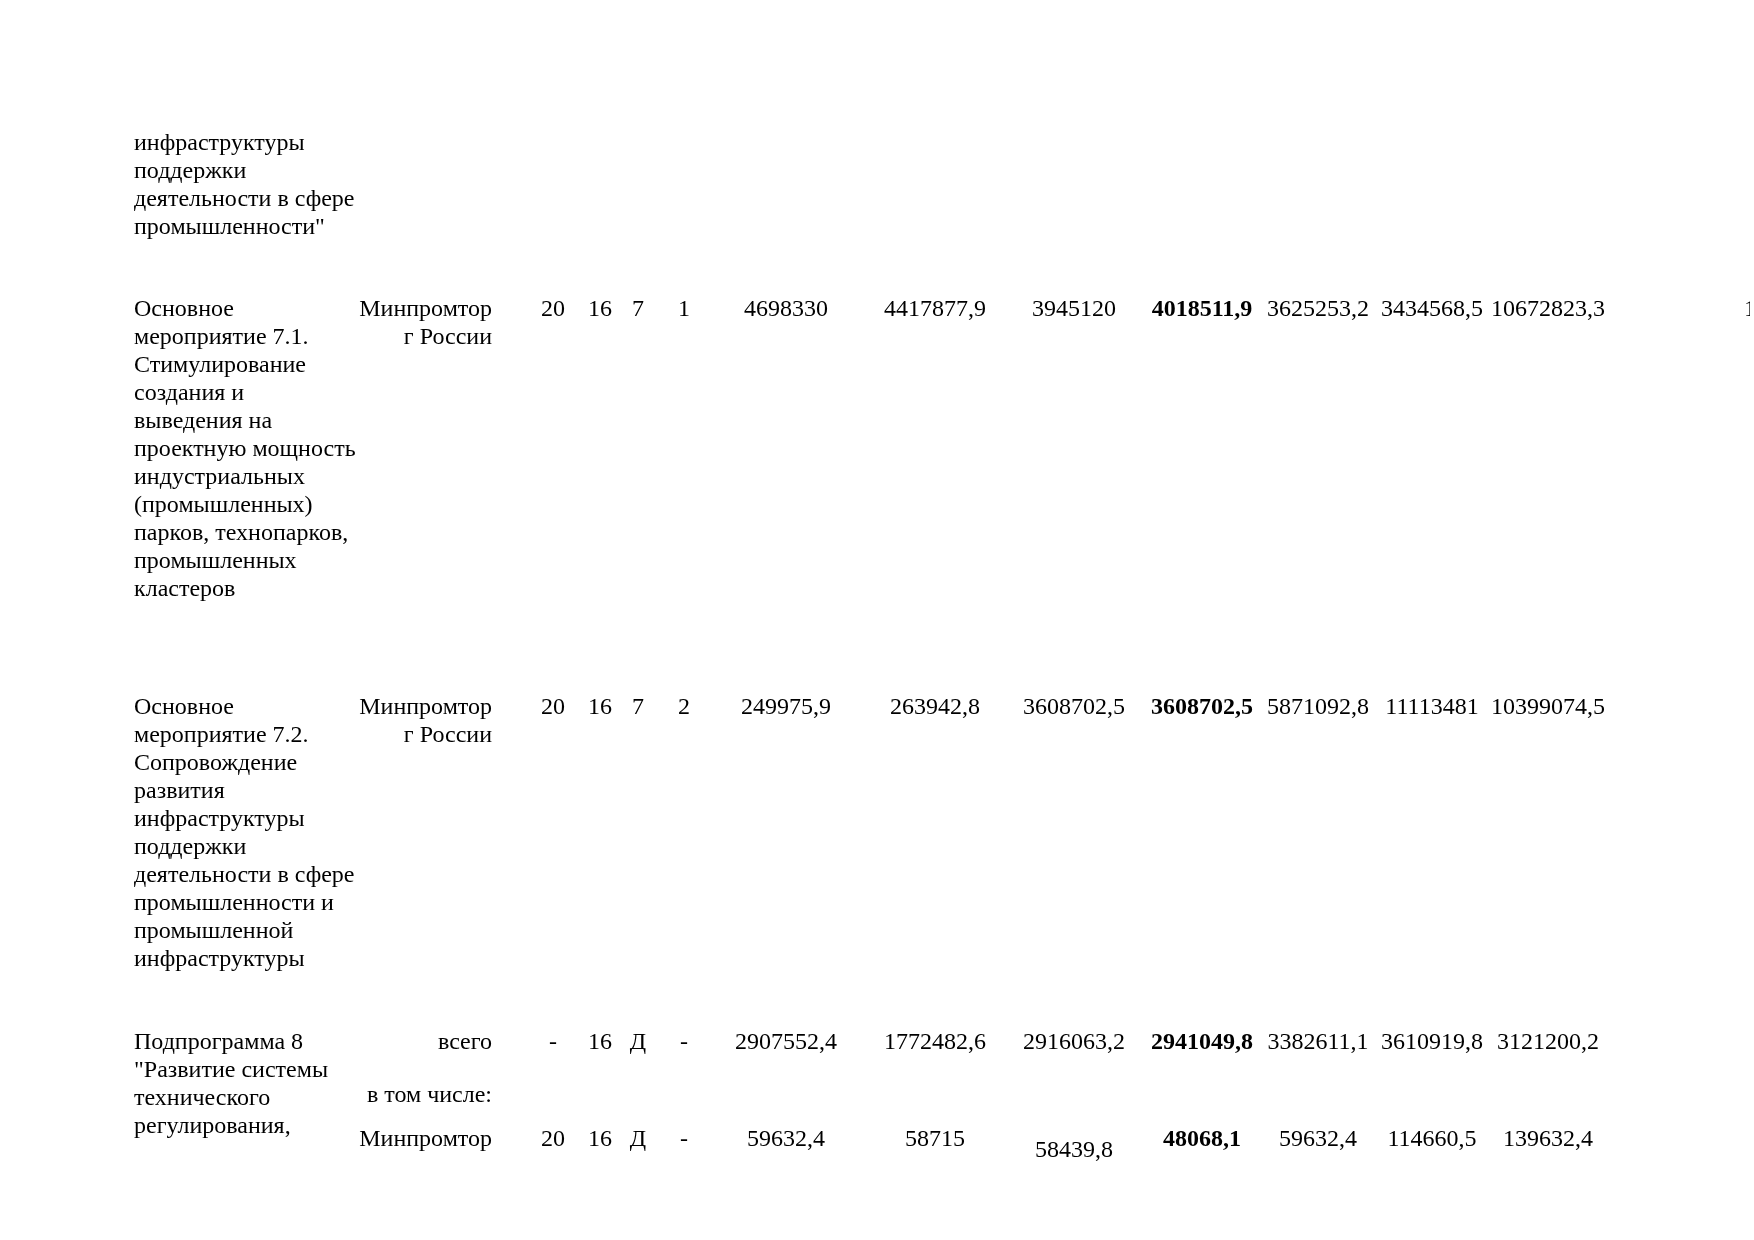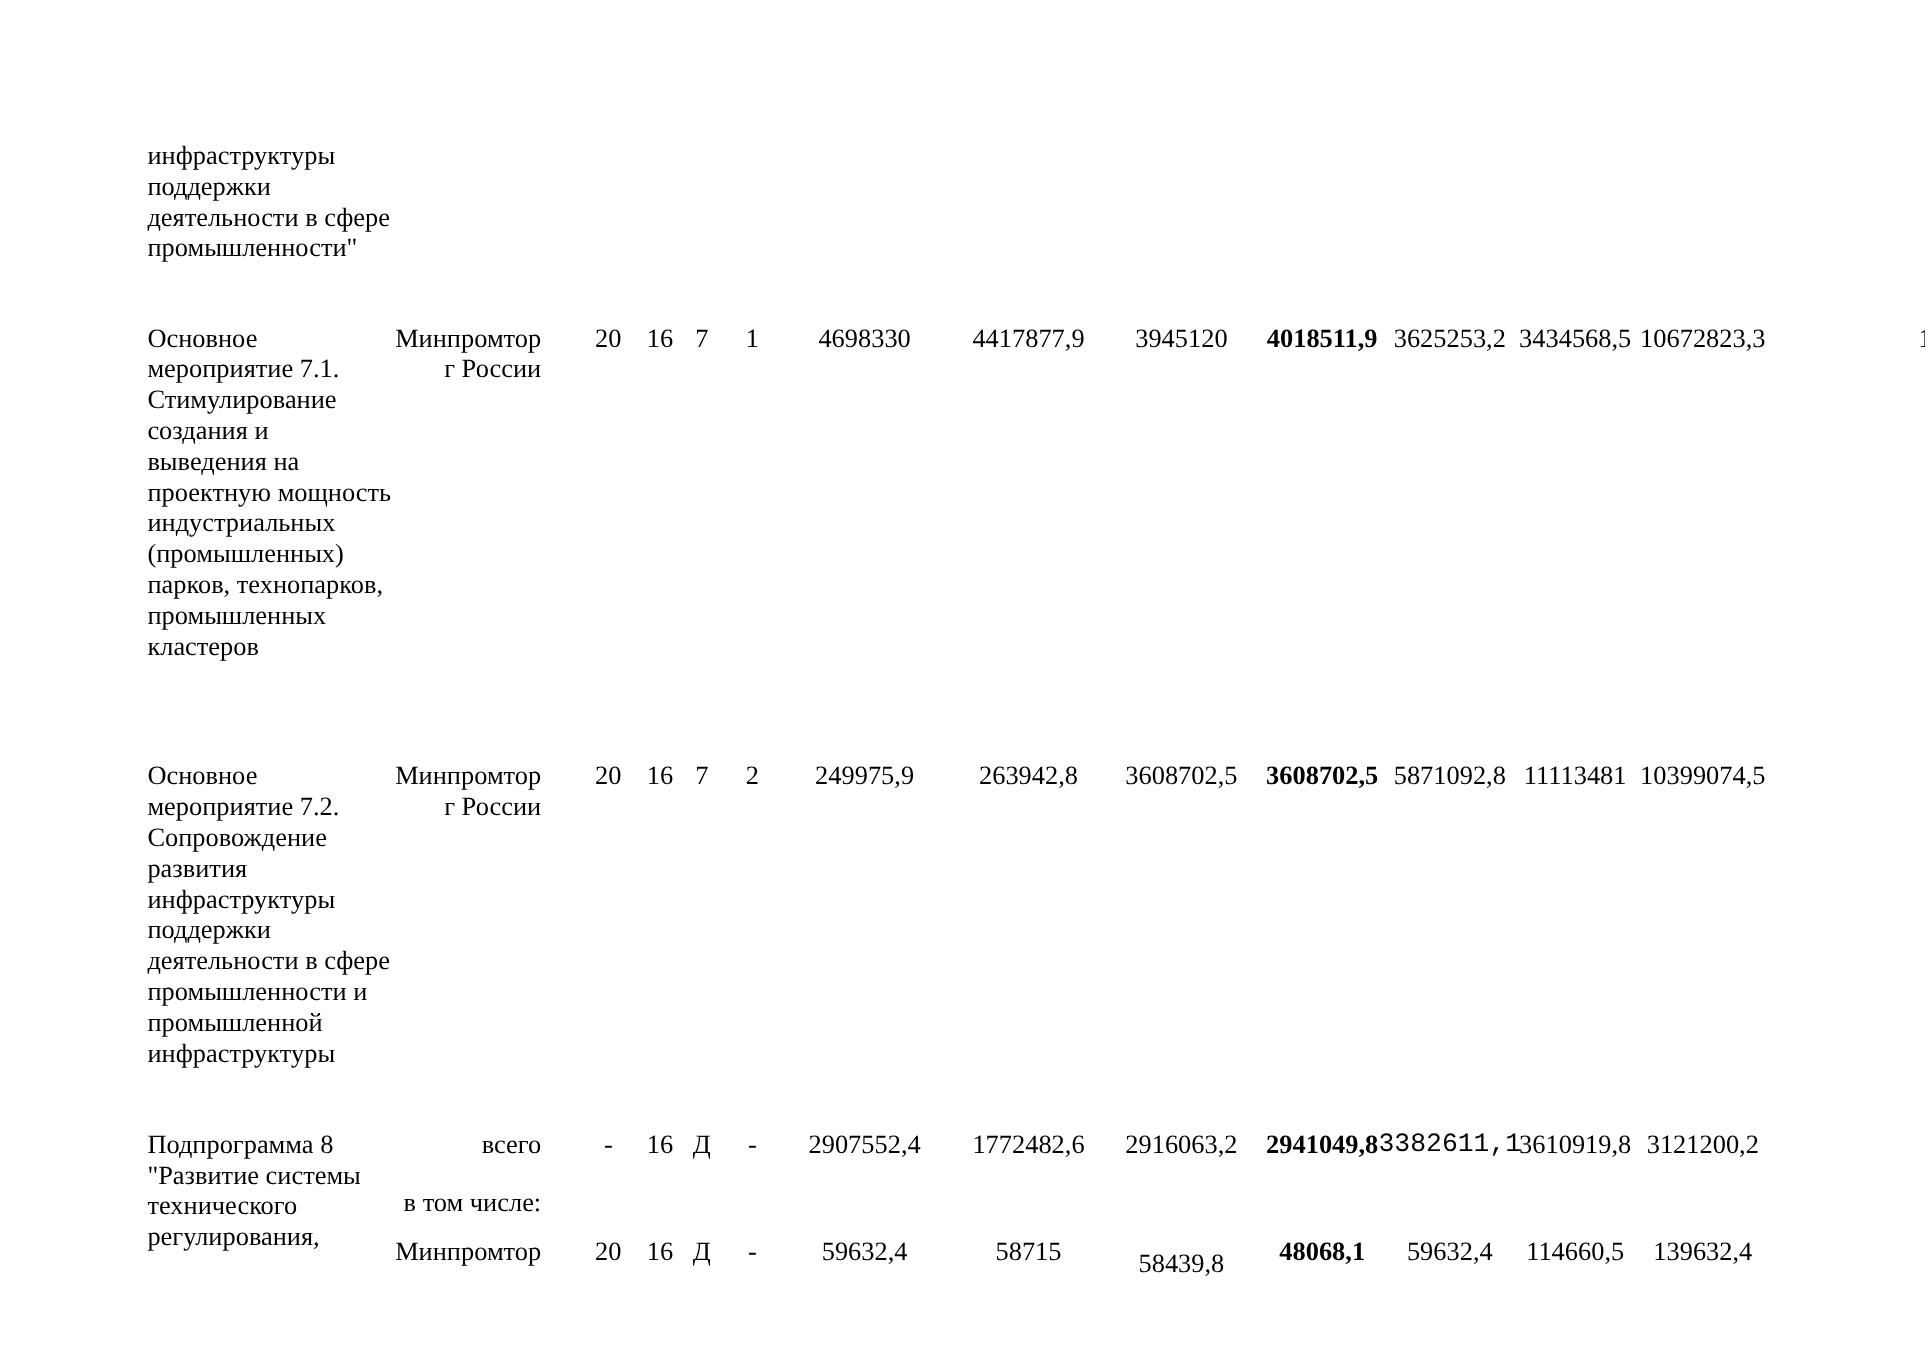--- a/index.html
+++ b/index.html
@@ -82,21 +82,21 @@
 
     <div class="c exec" style="top:0;">всего</div>
     <div class="c k k0" style="top:0;">-</div>
     <div class="c k k1" style="top:0;">16</div>
     <div class="c k k2" style="top:0;">Д</div>
     <div class="c k k3" style="top:0;">-</div>
     <div class="c v v0" style="top:0;">2907552,4</div>
     <div class="c v v1" style="top:0;">1772482,6</div>
     <div class="c v v2" style="top:0;">2916063,2</div>
     <div class="c v v3" style="top:0;">2941049,8</div>
-    <div class="c v v4" style="top:0;font-family:Liberation Mono, monospace;">3382611,1</div>
+    <div class="c v v4" style="top:0;">3382611,1</div>
     <div class="c v v5" style="top:0;">3610919,8</div>
     <div class="c v v6" style="top:0;">3121200,2</div>
 
     <div class="c exec" style="top:53px;">в том числе:</div>
 
     <div class="c exec" style="top:97px;">Минпромтор</div>
     <div class="c k k0" style="top:97px;">20</div>
     <div class="c k k1" style="top:97px;">16</div>
     <div class="c k k2" style="top:97px;">Д</div>
     <div class="c k k3" style="top:97px;">-</div>

